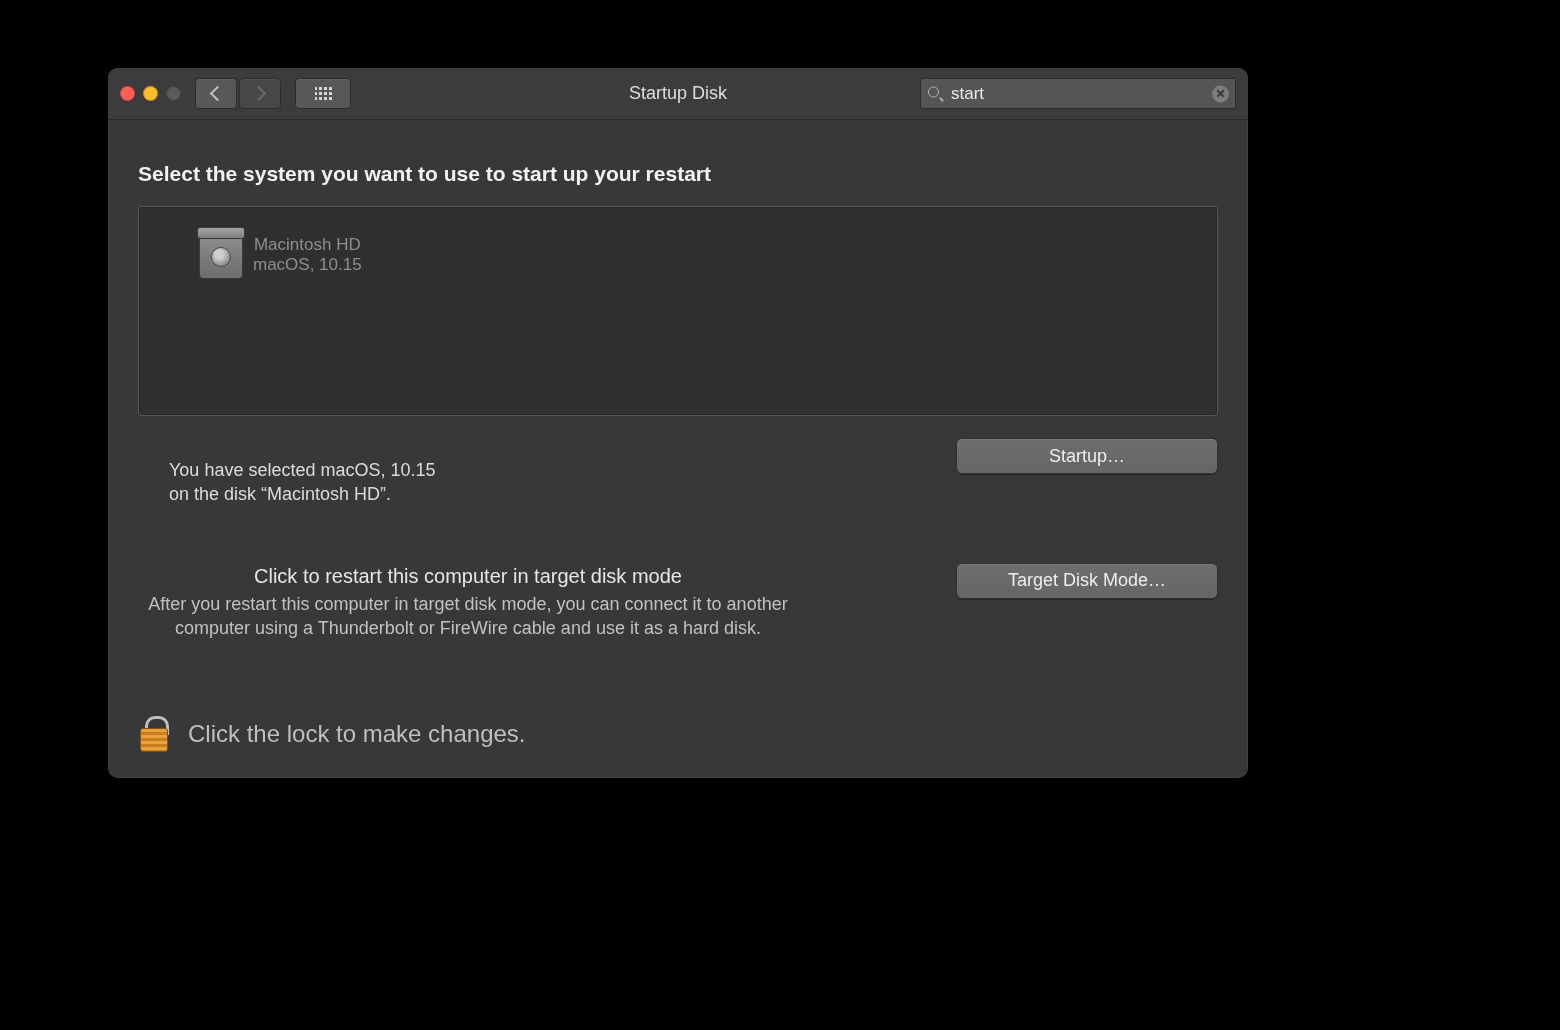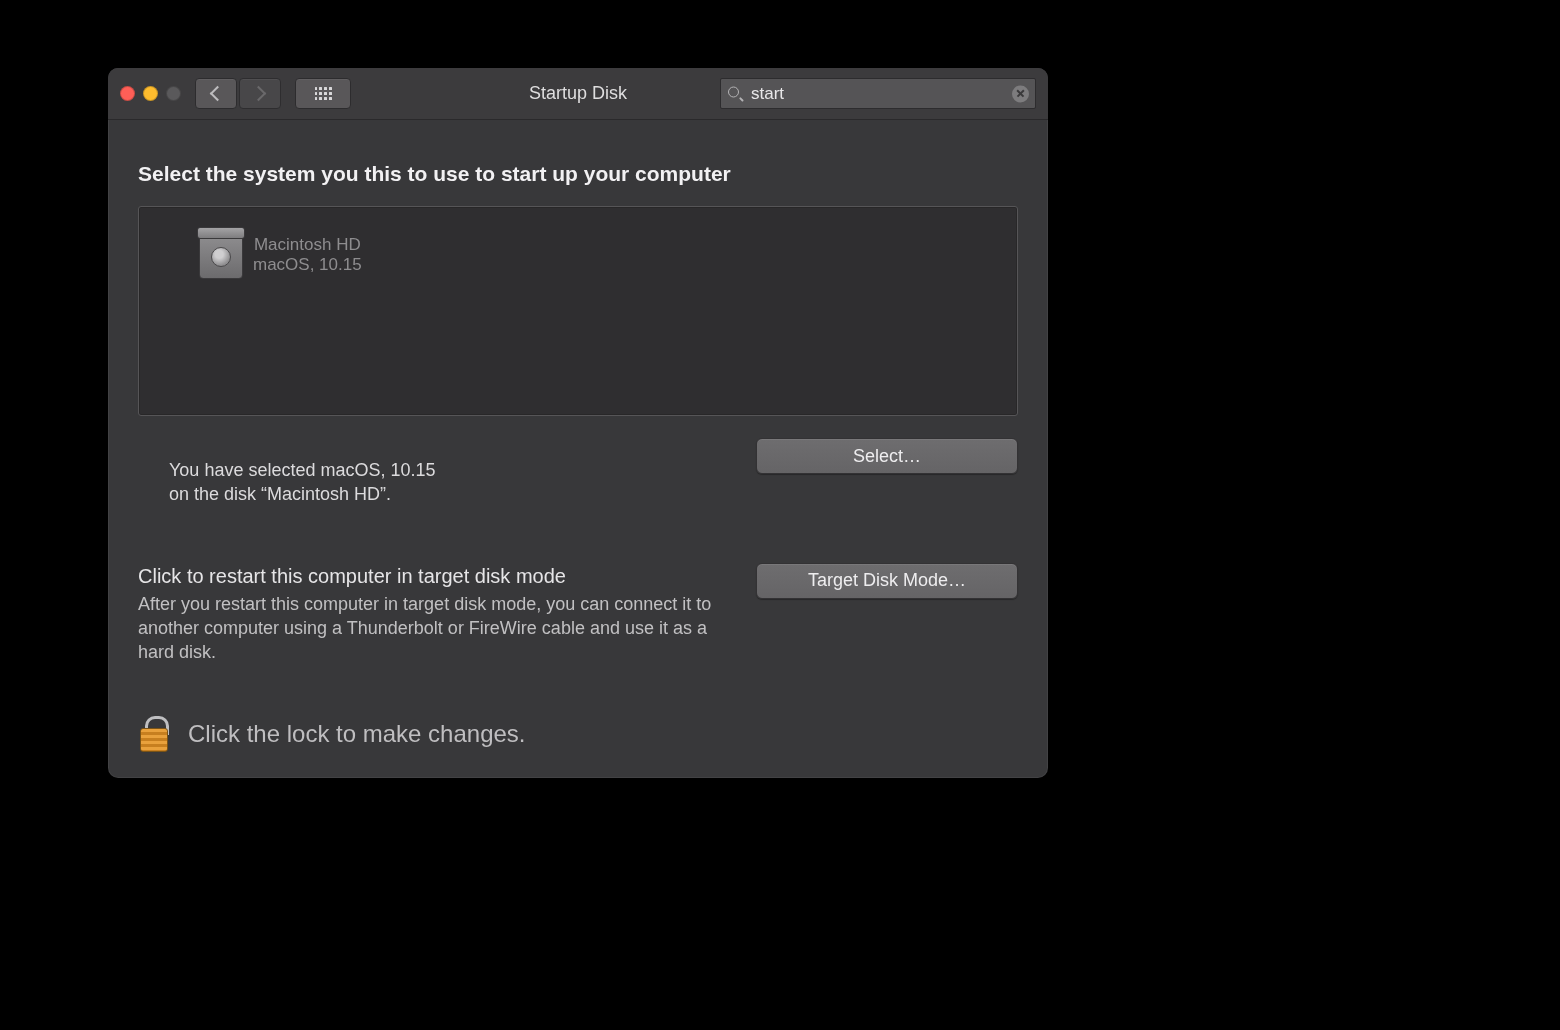--- a/index.html
+++ b/index.html
@@ -8,21 +8,21 @@
     width: 1560px;
     height: 1030px;
     background: #000;
     font-family: -apple-system, "Helvetica Neue", Helvetica, Arial, sans-serif;
     overflow: hidden;
   }
   .window {
     position: absolute;
     left: 108px;
     top: 68px;
-    width: 940px;
+    width: 1140px;
     height: 710px;
     background: #38383a;
     border-radius: 10px;
     box-shadow: 0 20px 60px rgba(0,0,0,0.8), 0 0 0 1px rgba(255,255,255,0.05) inset;
     display: flex;
     flex-direction: column;
     overflow: hidden;
   }
   .titlebar {
     height: 51px;
@@ -229,20 +229,21 @@
     font-size: 18px;
     display: flex;
     align-items: center;
     justify-content: center;
     box-shadow: inset 0 1px 0 rgba(255,255,255,0.08), 0 1px 1px rgba(0,0,0,0.3);
     cursor: default;
   }
   .restart-row { margin-top: 22px; margin-left: 23px; }
   .target-section {
     margin-top: 58px;
+    text-align: center;
   }
   .target-heading {
     color: #e6e5e7;
     font-size: 20px;
     font-weight: 400;
     margin: 0 0 4px 0;
   }
   .target-desc {
     color: #c1c0c2;
     font-size: 18px;
@@ -326,21 +327,21 @@
 
     <div class="search">
       <span class="mag"></span>
       <input type="text" value="start" style="">
       <span class="clear"></span>
     </div>
   </div>
 
   <div class="content">
 
-    <div class="main-heading">Select the system you this to use to start up your computer</div>
+    <div class="main-heading">Select the system you want to use to start up your restart</div>
 
     <div class="disk-box">
       <div class="disk-item">
         <div class="disk-icon">
           <div class="platter"></div>
           <div class="topcap"></div>
           <div class="dot"></div>
         </div>
         <div class="disk-name">
           <div>Macintosh HD</div>
@@ -348,21 +349,21 @@
         </div>
       </div>
     </div>
 
     <div class="row restart-row">
       <div class="selected-text">
         <div>You have selected macOS, 10.15</div>
         <div>on the disk “Macintosh HD”.</div>
       </div>
       <div class="mac-button">
-        <span>Select…</span>
+        <span>Startup…</span>
       </div>
     </div>
 
     <div class="row target-section">
       <div>
         <div class="target-heading">Click to restart this computer in target disk mode</div>
         <div class="target-desc">After you restart this computer in target disk mode, you can connect it to another computer using a Thunderbolt or FireWire cable and use it as a hard disk.</div>
       </div>
       <div class="mac-button" style="margin-top:-2px;">
         <span>Target Disk Mode…</span>

